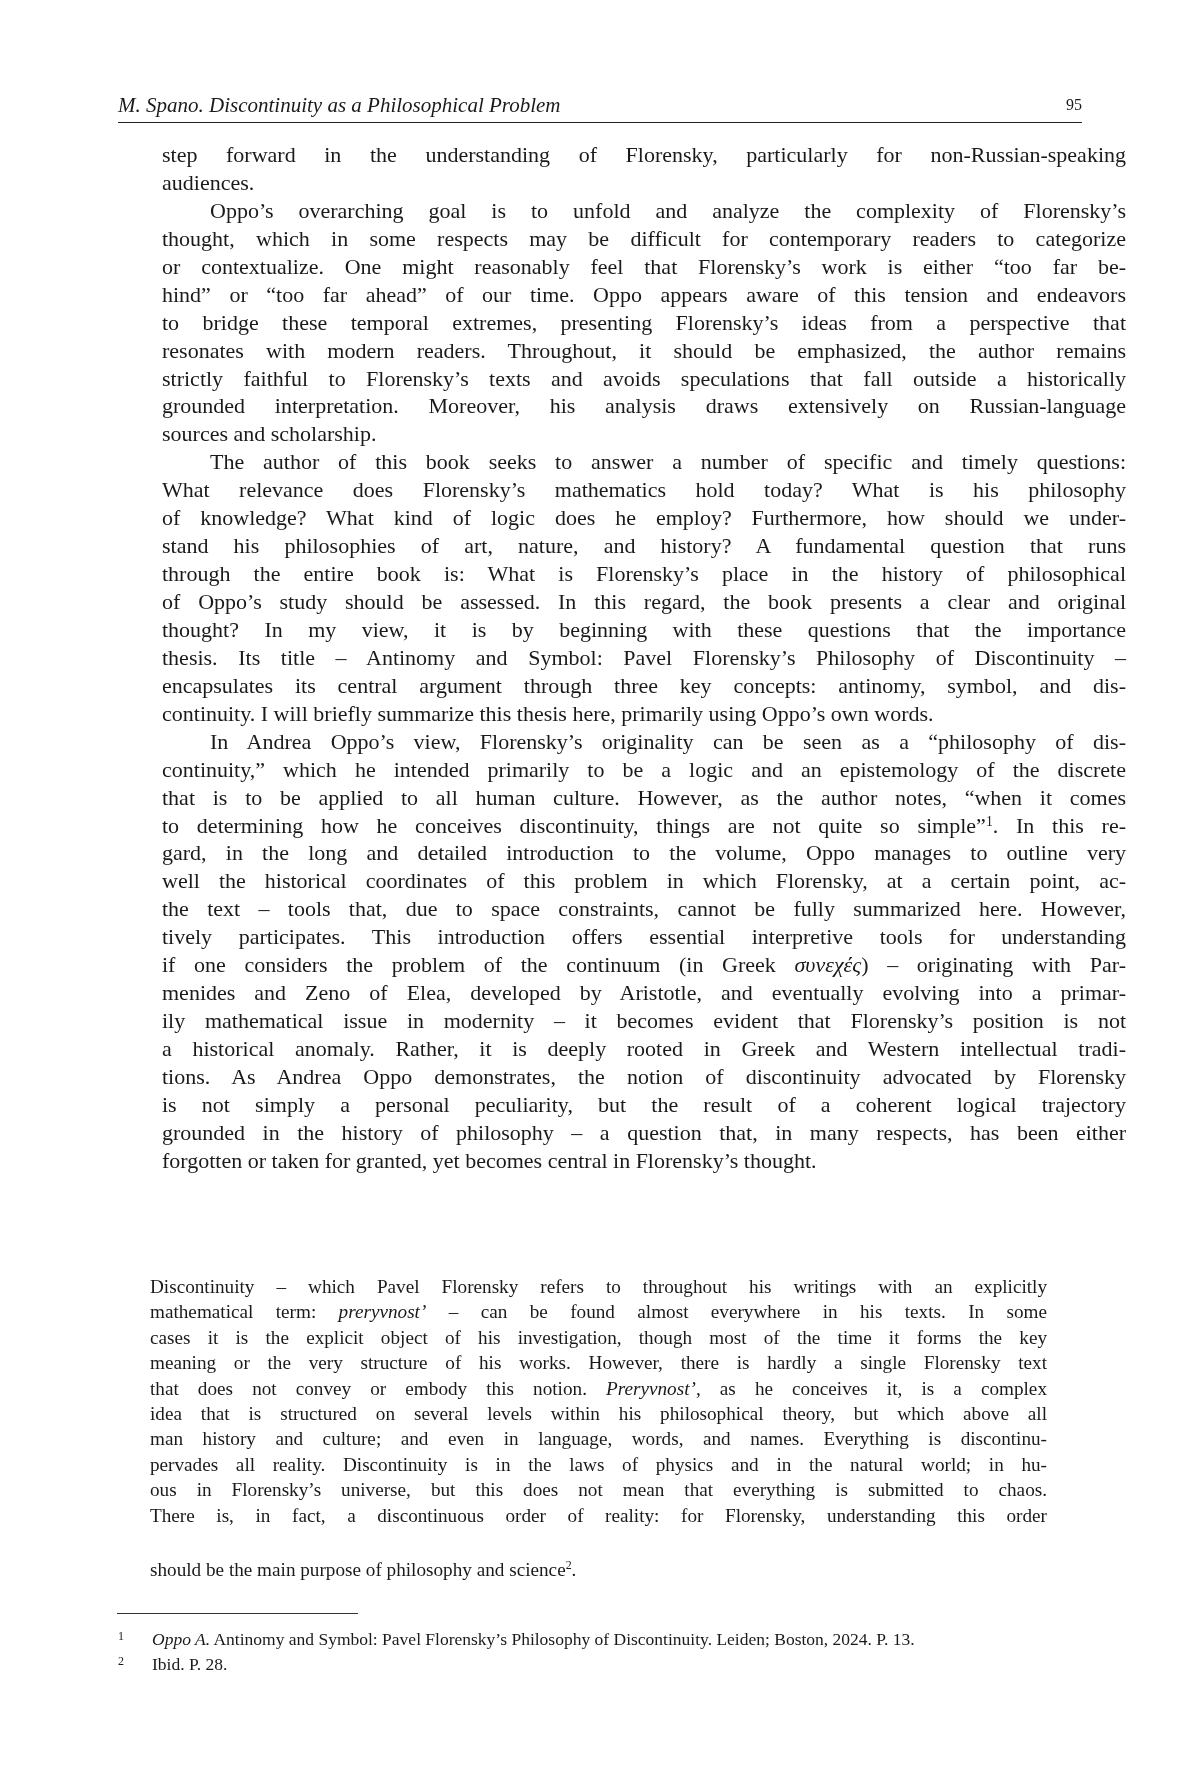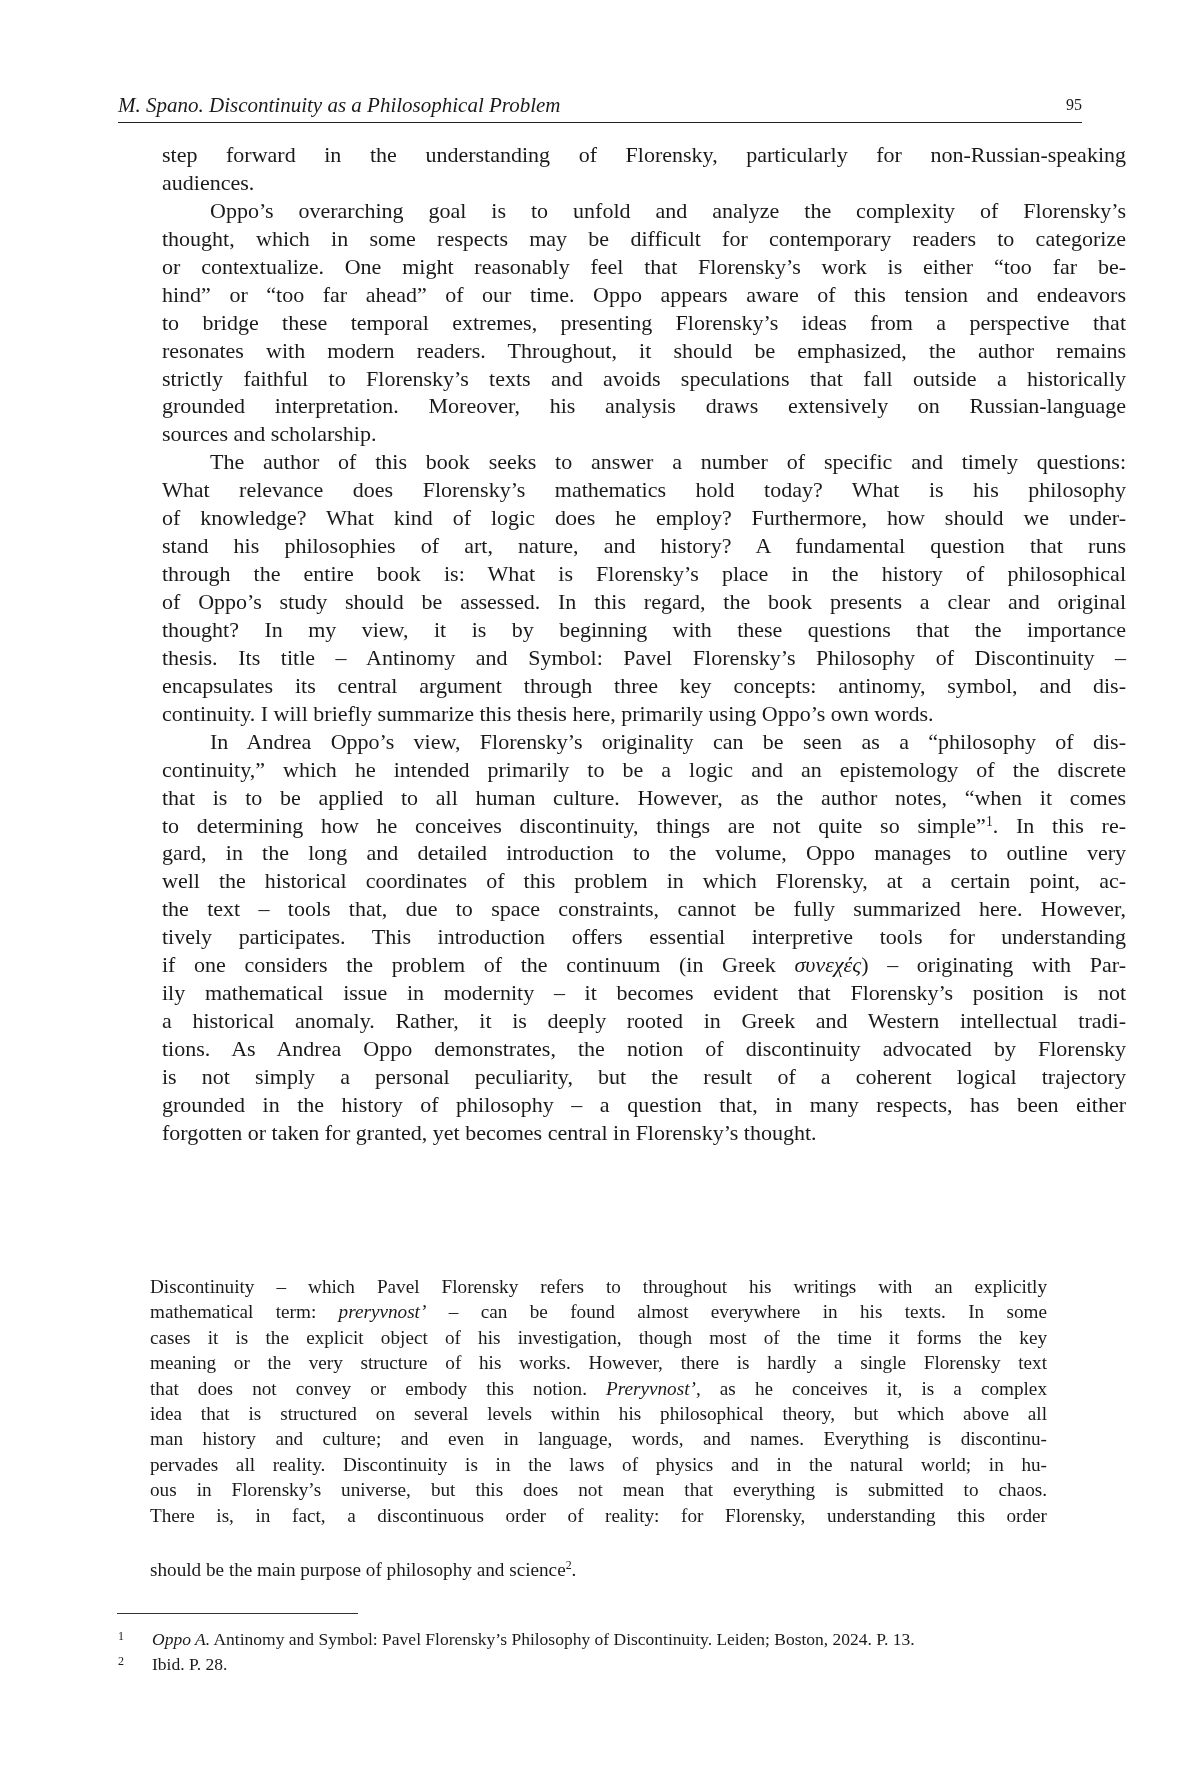--- a/index.html
+++ b/index.html
@@ -70,20 +70,21 @@
   <div>
     <span class="line indent">In Andrea Oppo’s view, Florensky’s originality can be seen as a “philosophy of dis-</span>
     <span class="line">continuity,” which he intended primarily to be a logic and an epistemology of the discrete</span>
     <span class="line">that is to be applied to all human culture. However, as the author notes, “when it comes</span>
     <span class="line"><span>to determining how he conceives discontinuity, things are not quite so simple”</span><sup>1</sup><span>. In this re-</span></span>
     <span class="line">gard, in the long and detailed introduction to the volume, Oppo manages to outline very</span>
     <span class="line">well the historical coordinates of this problem in which Florensky, at a certain point, ac-</span>
     <span class="line">the text – tools that, due to space constraints, cannot be fully summarized here. However,</span>
     <span class="line">tively participates. This introduction offers essential interpretive tools for understanding</span>
     <span class="line"><span>if one considers the problem of the continuum (in Greek </span><span class="it">συνεχές</span><span>) – originating with Par-</span></span>
+    <span class="line">menides and Zeno of Elea, developed by Aristotle, and eventually evolving into a primar-</span>
     <span class="line">ily mathematical issue in modernity – it becomes evident that Florensky’s position is not</span>
     <span class="line">a historical anomaly. Rather, it is deeply rooted in Greek and Western intellectual tradi-</span>
     <span class="line">tions. As Andrea Oppo demonstrates, the notion of discontinuity advocated by Florensky</span>
     <span class="line">is not simply a personal peculiarity, but the result of a coherent logical trajectory</span>
     <span class="line">grounded in the history of philosophy – a question that, in many respects, has been either</span>
     <span class="line last">forgotten or taken for granted, yet becomes central in Florensky’s thought.</span>
   </div>
 
 </div>
 

